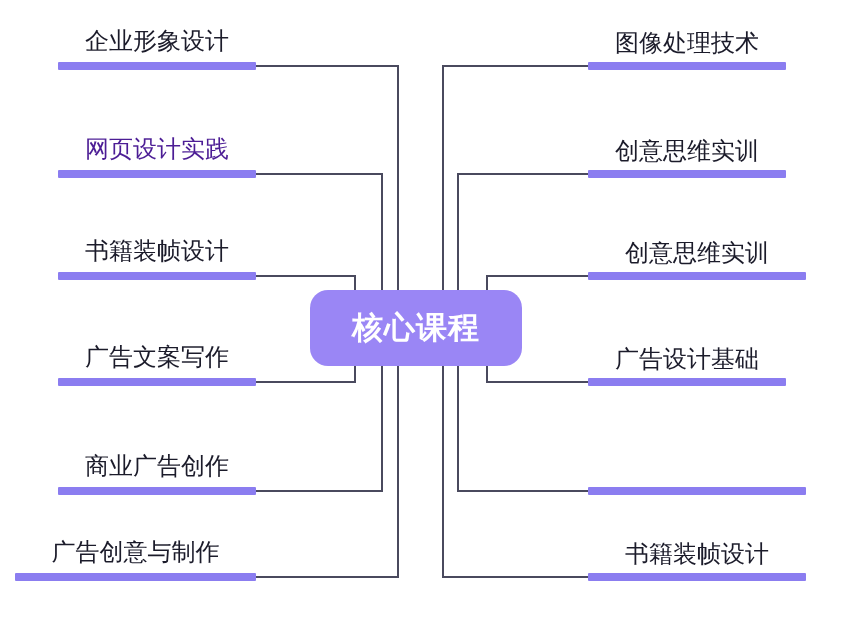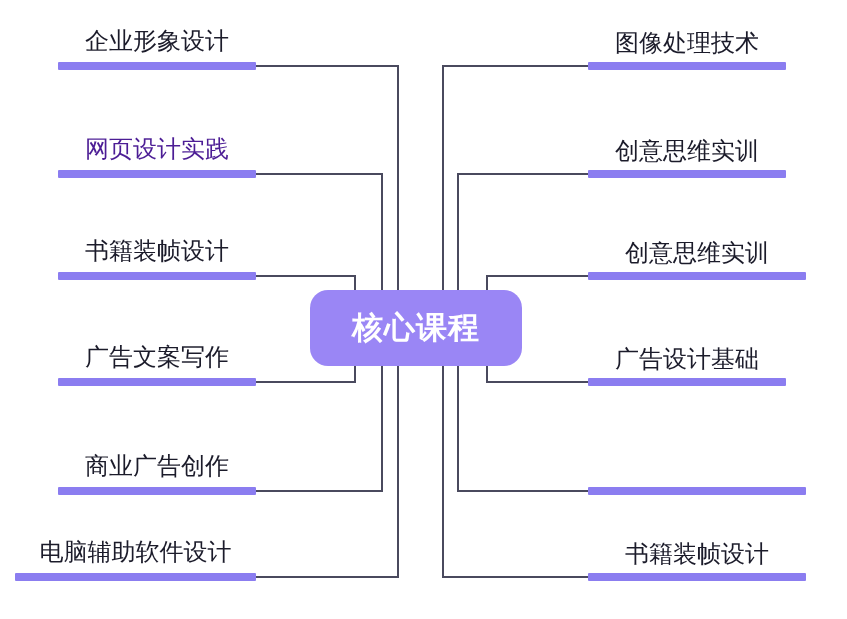--- a/index.html
+++ b/index.html
@@ -115,21 +115,21 @@
       </div>
       <div class="branch left" style="left: 58px; width: 198px; top: 318px; height: 68px;">
         <div class="branch-label" style="color: rgb(27, 27, 42);">广告文案写作</div>
         <div class="branch-underline" style="background: rgb(139, 125, 240); height: 8px;"></div>
       </div>
       <div class="branch left" style="left: 58px; width: 198px; top: 427px; height: 68px;">
         <div class="branch-label" style="color: rgb(27, 27, 42);">商业广告创作</div>
         <div class="branch-underline" style="background: rgb(139, 125, 240); height: 8px;"></div>
       </div>
       <div class="branch left" style="left: 15px; width: 241px; top: 513px; height: 68px;">
-        <div class="branch-label" style="color: rgb(27, 27, 42);">电脑辅助软件设计</div>
+        <div class="branch-label" style="color: rgb(27, 27, 42);">广告创意与制作</div>
         <div class="branch-underline" style="background: rgb(139, 125, 240); height: 8px;"></div>
       </div>
       <div class="branch right" style="left: 588px; width: 198px; top: 2px; height: 68px;">
         <div class="branch-label" style="color: rgb(27, 27, 42);">图像处理技术</div>
         <div class="branch-underline" style="background: rgb(139, 125, 240); height: 8px;"></div>
       </div>
       <div class="branch right" style="left: 588px; width: 198px; top: 110px; height: 68px;">
         <div class="branch-label" style="color: rgb(27, 27, 42);">创意思维实训</div>
         <div class="branch-underline" style="background: rgb(139, 125, 240); height: 8px;"></div>
       </div>

